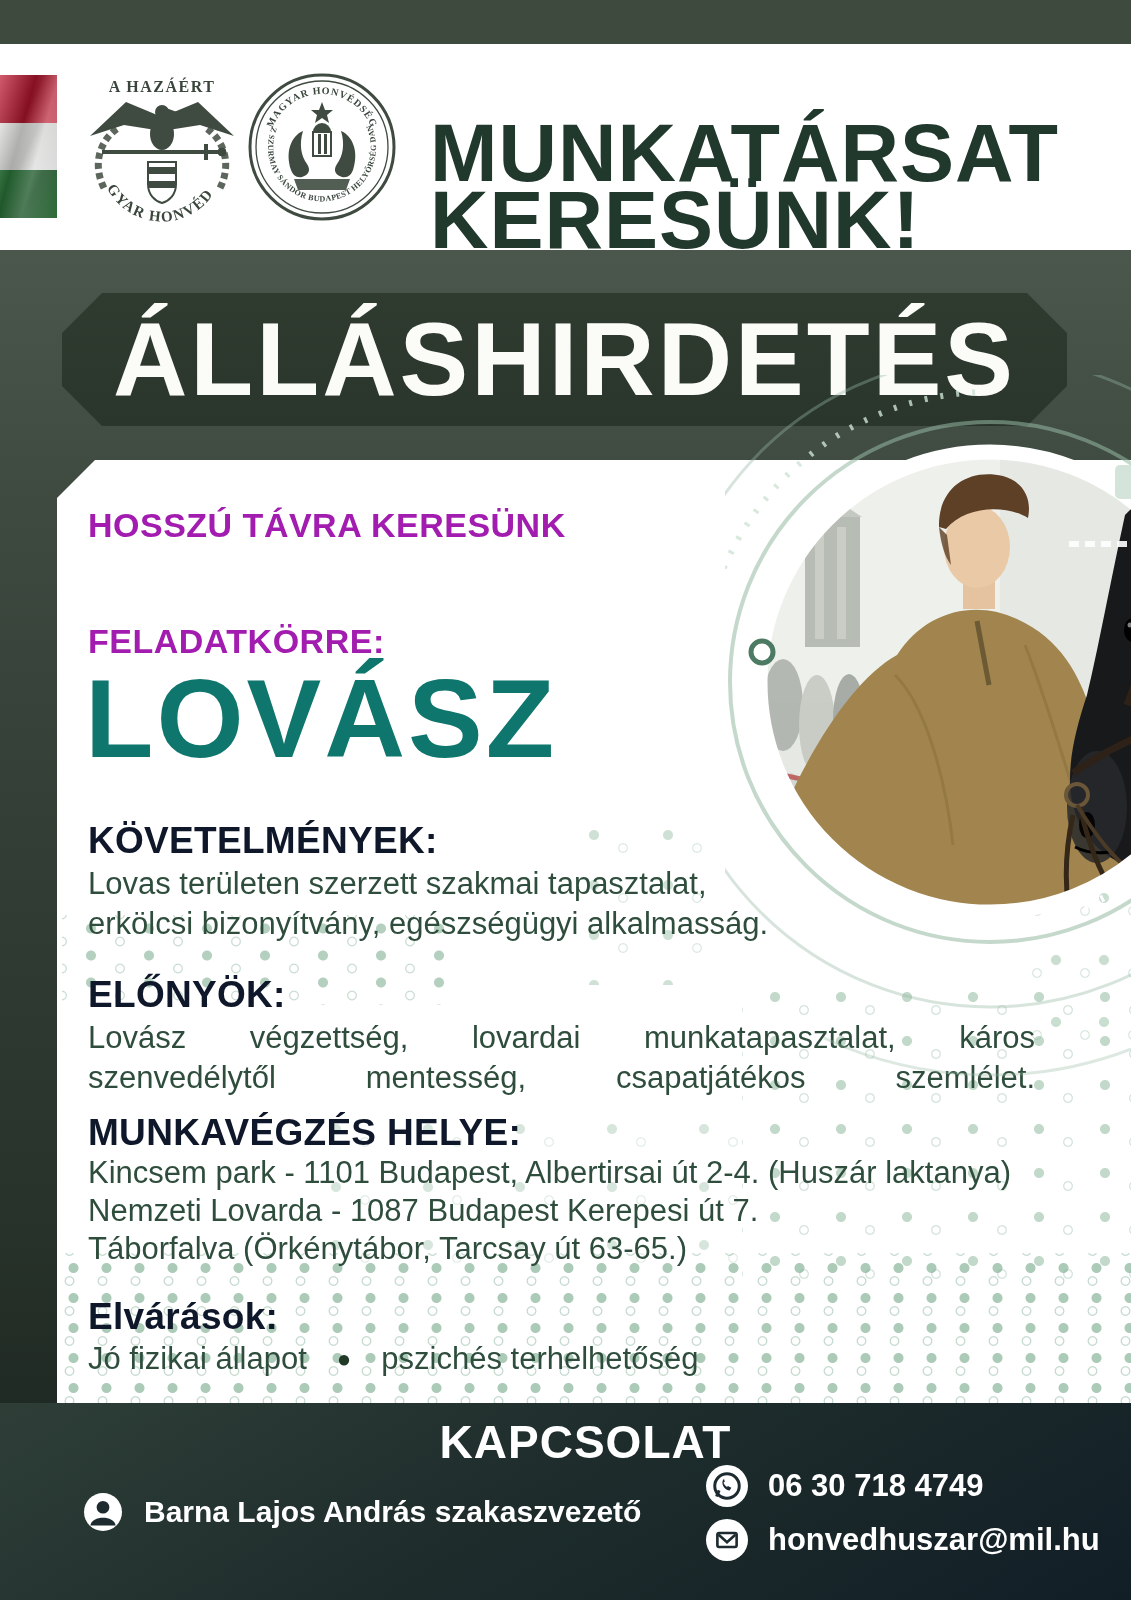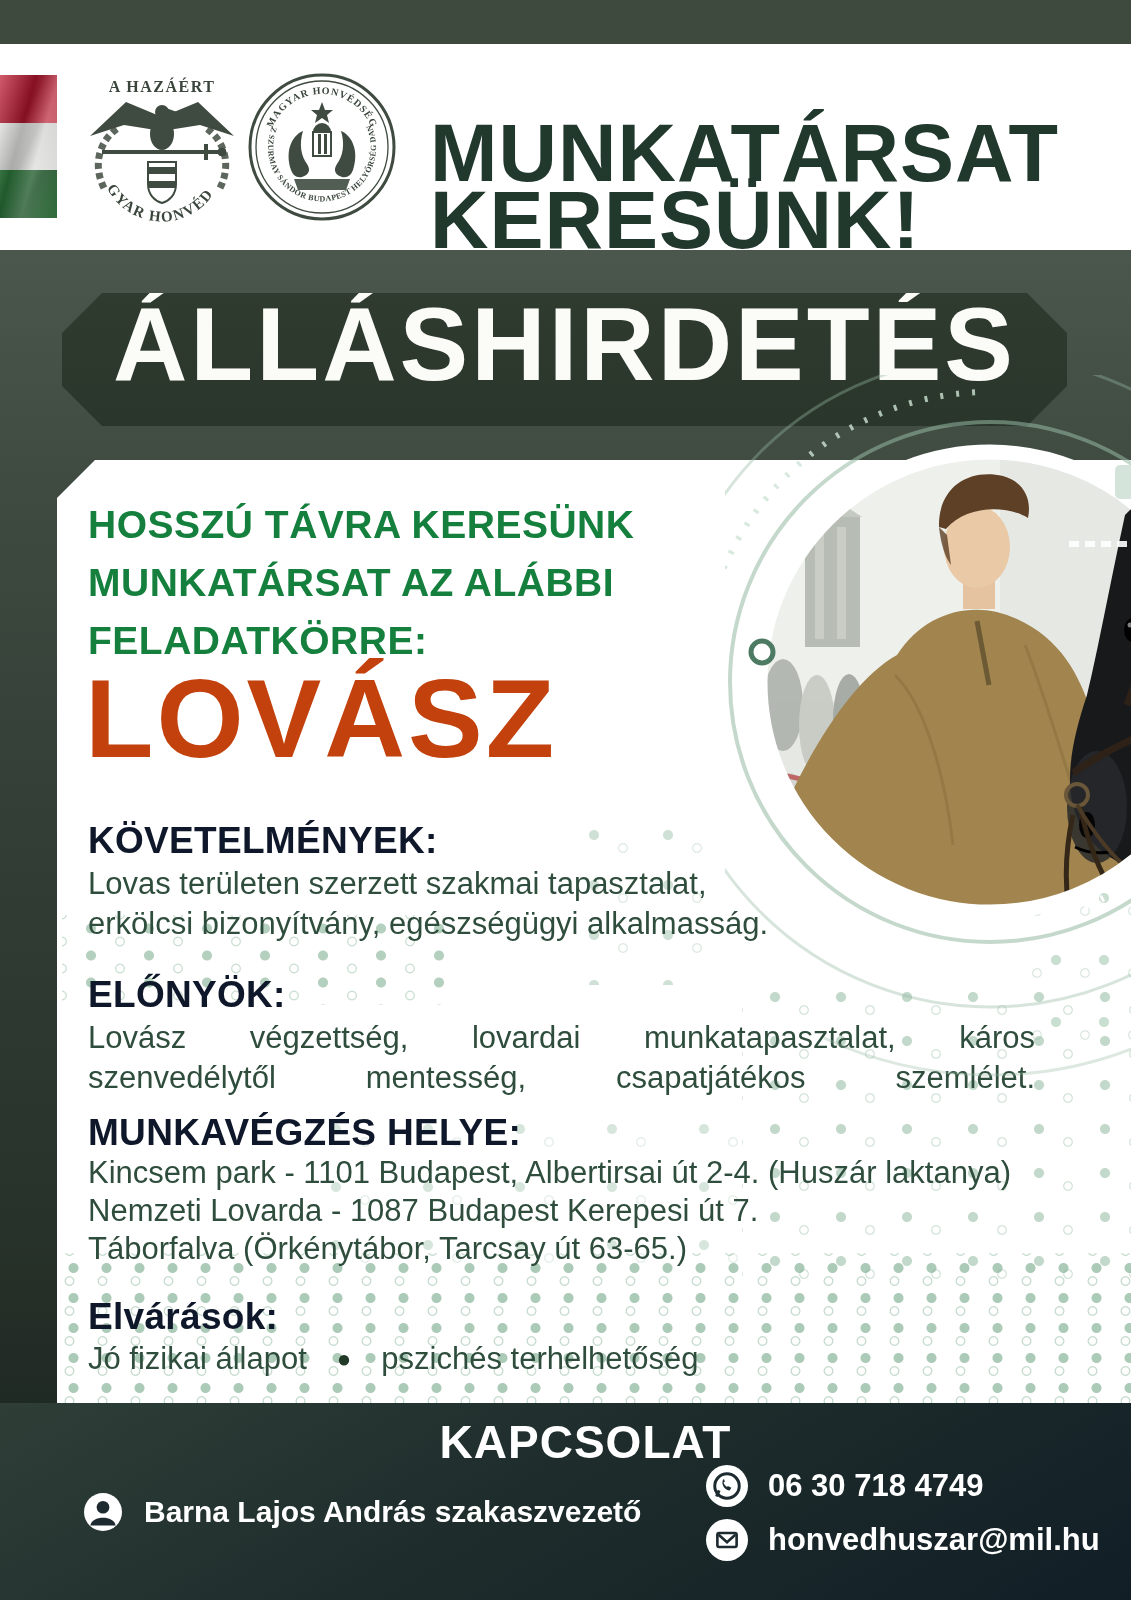--- a/index.html
+++ b/index.html
@@ -26,31 +26,31 @@
     color:#21382d;white-space:nowrap;
   }
   
   .green-area{position:absolute;left:0;top:250px;width:100%;height:1153px;
     background:linear-gradient(180deg,#4b574d 0%,#3e4a40 22%,#313d34 55%,#27322a 85%,#202a24 100%);}
   .banner{
     position:absolute;left:62px;top:43px;width:1005px;height:133px;
     background:linear-gradient(180deg,#2f3b2f 0%,#2a362b 100%);
     clip-path:polygon(40px 0,calc(100% - 40px) 0,100% 40px,100% calc(100% - 40px),
       calc(100% - 40px) 100%,40px 100%,0 calc(100% - 40px),0 40px);
-    display:flex;align-items:flex-start;justify-content:center;
+    display:flex;align-items:center;justify-content:center;
   }
   .banner span{font-size:103px;font-weight:bold;letter-spacing:3px;color:#fbfbf8;line-height:1;}
   
   .card{
     position:absolute;left:57px;top:460px;width:1074px;height:943px;background:#ffffff;
     clip-path:polygon(0 38px,38px 0,100% 0,100% 100%,0 100%);
   }
   .txt{position:absolute;color:#2d493a;}
-  .intro{left:31px;top:36px;font-size:39px;font-weight:bold;line-height:58px;color:#15803d;letter-spacing:.5px;}
-  .jobtitle{left:28px;top:203px;font-size:112px;font-weight:bold;letter-spacing:3px;line-height:112px;color:#c2410c;}
+  .intro{left:31px;top:36px;font-size:34px;font-weight:bold;line-height:58px;color:#a21caf;letter-spacing:.5px;}
+  .jobtitle{left:28px;top:203px;font-size:112px;font-weight:bold;letter-spacing:3px;line-height:112px;color:#0f766e;}
   .h{font-size:37px;font-weight:bold;color:#0f172a;letter-spacing:.3px;}
   .b{font-size:31px;line-height:40px;color:#2f4d3c;}
   .req-h{left:31px;top:360px;}
   .req-b{left:31px;top:404px;width:720px;}
   .adv-h{left:31px;top:514px;}
   .adv-b{left:31px;top:558px;width:947px;}
   .adv-b .just{text-align:justify;text-align-last:justify;}
   .loc-h{left:31px;top:652px;}
   .loc-b{left:31px;top:694px;width:1000px;font-weight:500;line-height:38px;}
   .exp-h{left:31px;top:836px;}
@@ -160,21 +160,21 @@
 
   <div class="card">
 
     <div class="dots df-a"></div>
     <div class="dots df-b"></div>
     <div class="dots df-c"></div>
     <div class="dots df-d"></div>
     <div class="dots df-e"></div>
     <div class="dots df-f"></div>
 
-    <div class="txt intro"><span>HOSSZÚ TÁVRA KERESÜNK</span><br><span>MUNKATÁRSAT AZ ALÁBBI</span><br><span>FELADATKÖRRE:</span></div>
+    <div class="txt intro"><span>HOSSZÚ TÁVRA KERESÜNK</span><br><br><span>FELADATKÖRRE:</span></div>
 
     <div class="txt jobtitle">LOVÁSZ</div>
 
     <div class="txt h req-h">KÖVETELMÉNYEK:</div>
     <div class="txt b req-b">
       <div>Lovas területen szerzett szakmai tapasztalat,</div>
       <div>erkölcsi bizonyítvány, egészségügyi alkalmasság.</div>
     </div>
 
     <div class="txt b adv-b">

